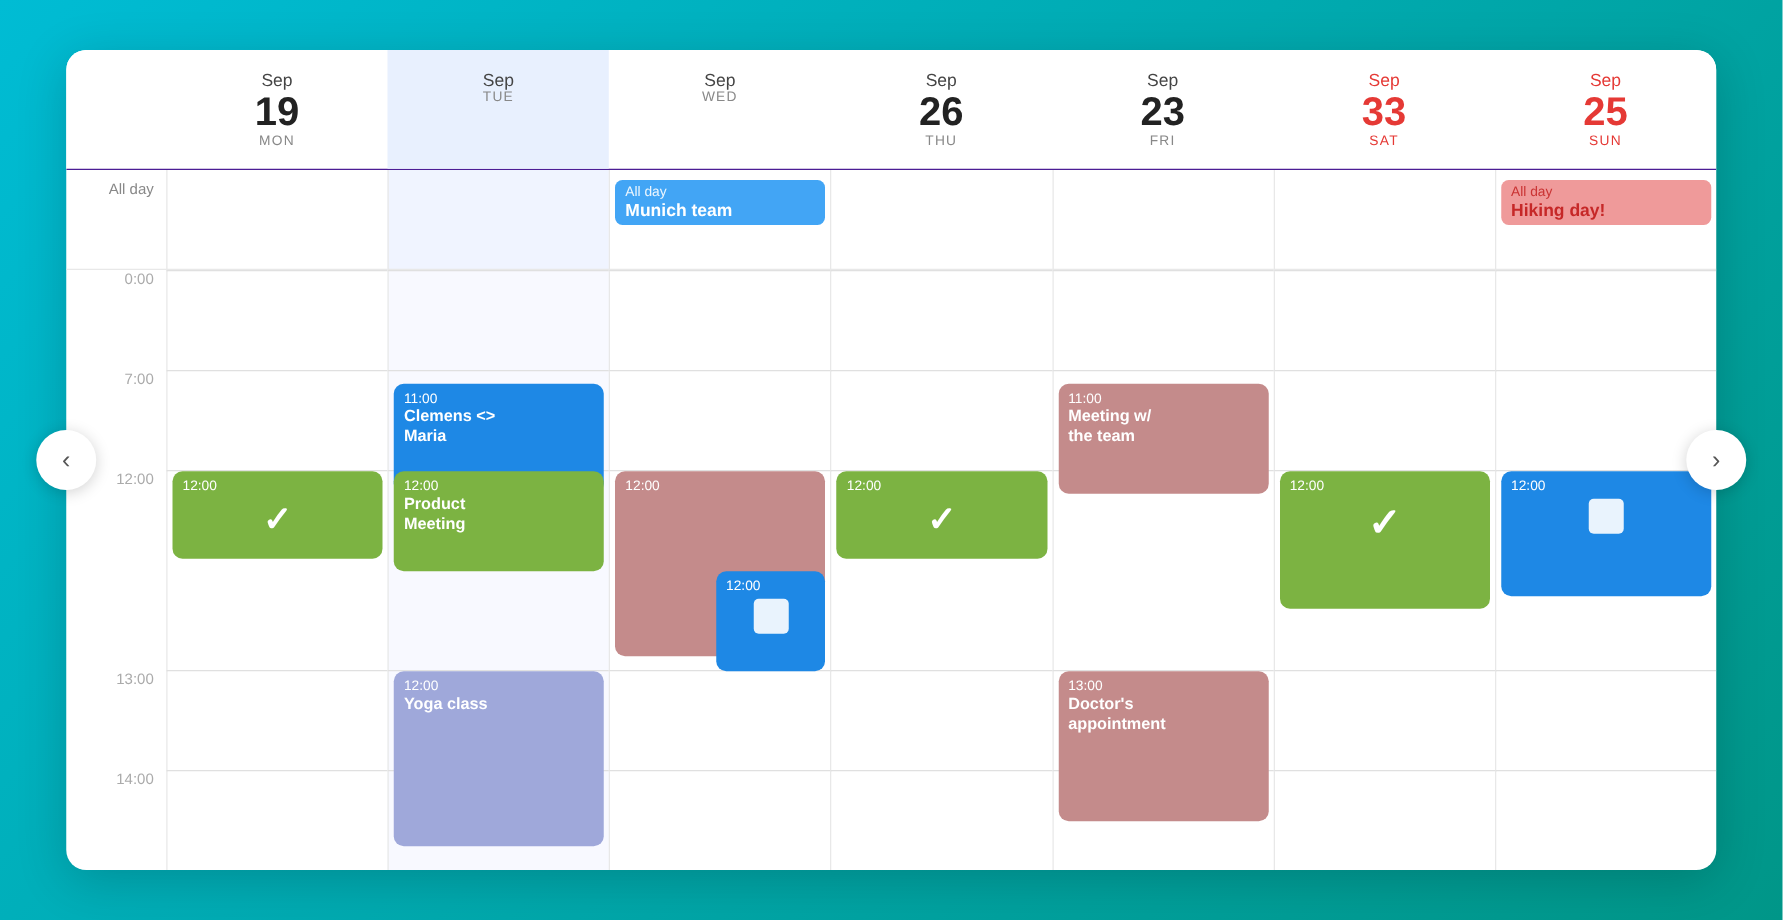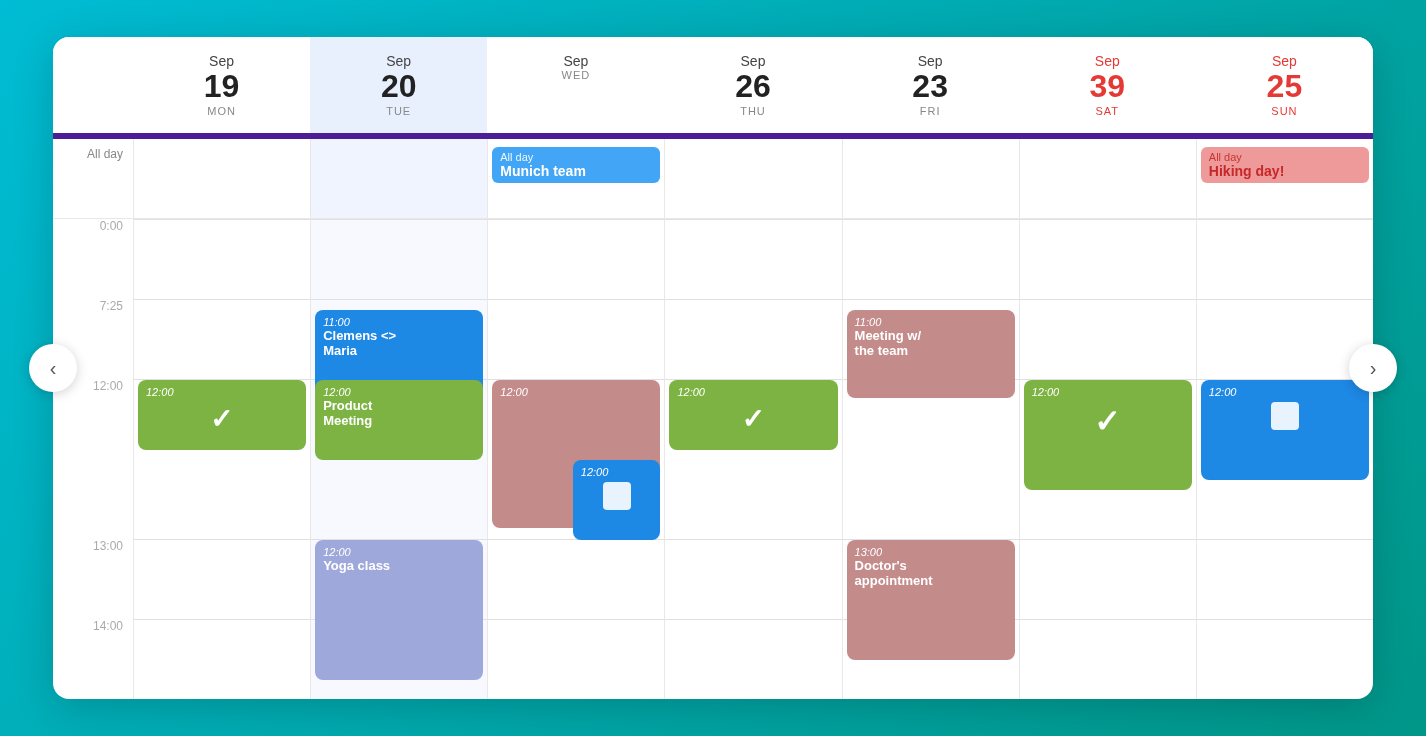--- a/index.html
+++ b/index.html
@@ -15,21 +15,21 @@
       background: #fff;
       border-radius: 16px;
       width: 1320px;
       overflow: hidden;
       position: relative;
       box-shadow: 0 8px 40px rgba(0,0,0,0.18);
     }
     .calendar-header {
       display: grid;
       grid-template-columns: 80px repeat(7, 1fr);
-      border-bottom: 6px solid #4c1d95;
+      border-bottom: 1px solid #4c1d95;
       background: #fff;
     }
     .header-cell {
       padding: 16px 8px;
       text-align: center;
     }
     .header-cell.today {
       background: #e8f0fe;
     }
     .header-cell .month {
@@ -107,21 +107,21 @@
       border-radius: 8px;
       padding: 6px 8px;
       font-size: 12px;
       color: #fff;
       font-weight: 600;
       cursor: pointer;
       z-index: 2;
       left: 4px;
       right: 4px;
     }
-    .event-block .ev-time { font-size: 11px; font-weight: 400; font-style: italic; }
+    .event-block .ev-time { font-size: 11px; font-weight: 400; }
     .event-block .ev-title { font-size: 13px; font-weight: 700; line-height: 1.2; }
     .ev-green { background: #7cb342; }
     .ev-blue { background: #1e88e5; }
     .ev-pink { background: #c48b8b; }
     .ev-purple { background: #9fa8da; }
     .ev-check {
       display: flex;
       align-items: center;
       justify-content: center;
       font-size: 28px;
@@ -174,40 +174,39 @@
     <div class="calendar-header">
       <div class="header-cell"></div>
 
       <div class="header-cell">
         <div class="month">Sep</div>
         <div class="day-num">19</div>
         <div class="day-name">MON</div>
       </div>
       <div class="header-cell today">
         <div class="month">Sep</div>
-        <div class="day-num">20</div>
         <div class="day-name">TUE</div>
       </div>
       <div class="header-cell">
         <div class="month">Sep</div>
         <div class="day-name">WED</div>
       </div>
       <div class="header-cell">
         <div class="month">Sep</div>
         <div class="day-num">26</div>
         <div class="day-name">THU</div>
       </div>
       <div class="header-cell">
         <div class="month">Sep</div>
         <div class="day-num">23</div>
         <div class="day-name">FRI</div>
       </div>
       <div class="header-cell">
         <div class="month" style="color:#e53935;">Sep</div>
-        <div class="day-num weekend">39</div>
+        <div class="day-num weekend">33</div>
         <div class="day-name weekend">SAT</div>
       </div>
       <div class="header-cell">
         <div class="month" style="color:#e53935;">Sep</div>
         <div class="day-num weekend">25</div>
         <div class="day-name weekend">SUN</div>
       </div>
     </div>
 
     <div style="display:grid; grid-template-columns: 80px repeat(7,1fr);">
@@ -233,21 +232,21 @@
 
       <div class="time-slot-label">0:00</div>
       <div class="grid-cell"></div>
       <div class="grid-cell today-col"></div>
       <div class="grid-cell"></div>
       <div class="grid-cell"></div>
       <div class="grid-cell"></div>
       <div class="grid-cell"></div>
       <div class="grid-cell"></div>
 
-      <div class="time-slot-label">7:25</div>
+      <div class="time-slot-label">7:00</div>
       <div class="grid-cell"></div>
       <div class="grid-cell today-col" style="position:relative;">
 
         <div class="event-block ev-blue" style="top:10px; height:88px;">
           <div class="ev-time">11:00</div>
           <div class="ev-title">Clemens &lt;&gt;<br>Maria</div>
         </div>
       </div>
       <div class="grid-cell"></div>
       <div class="grid-cell"></div>

